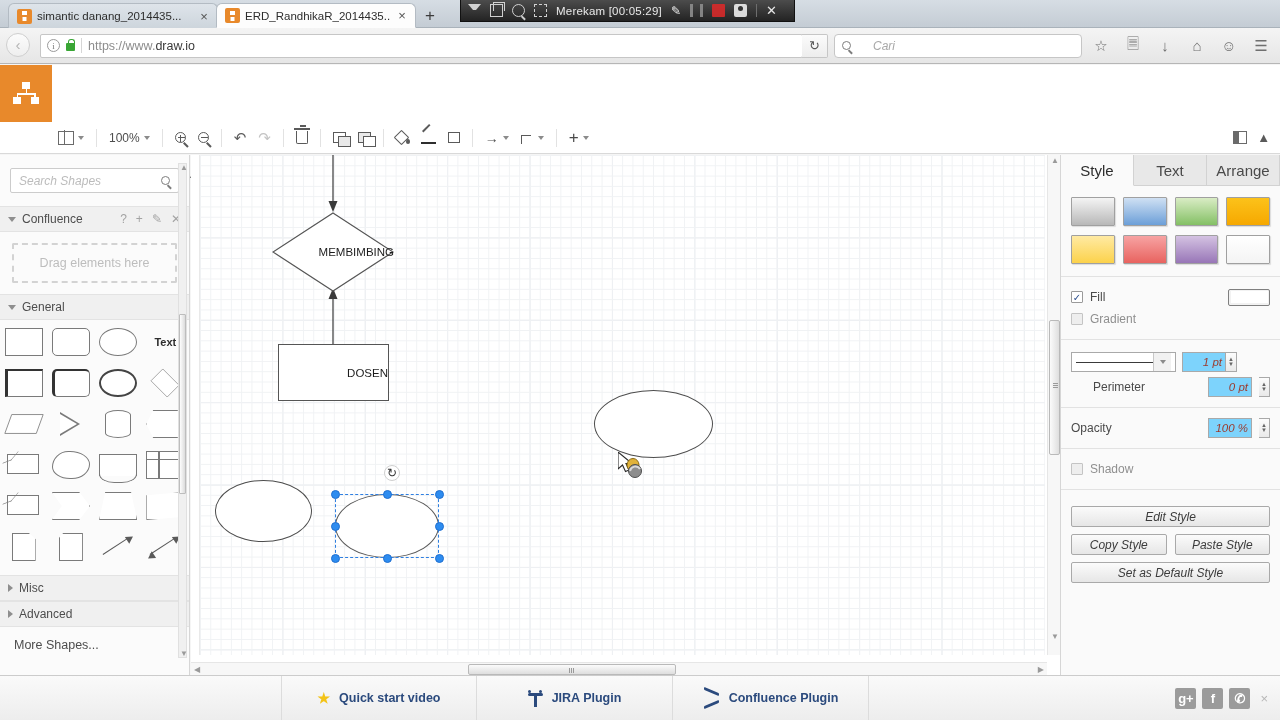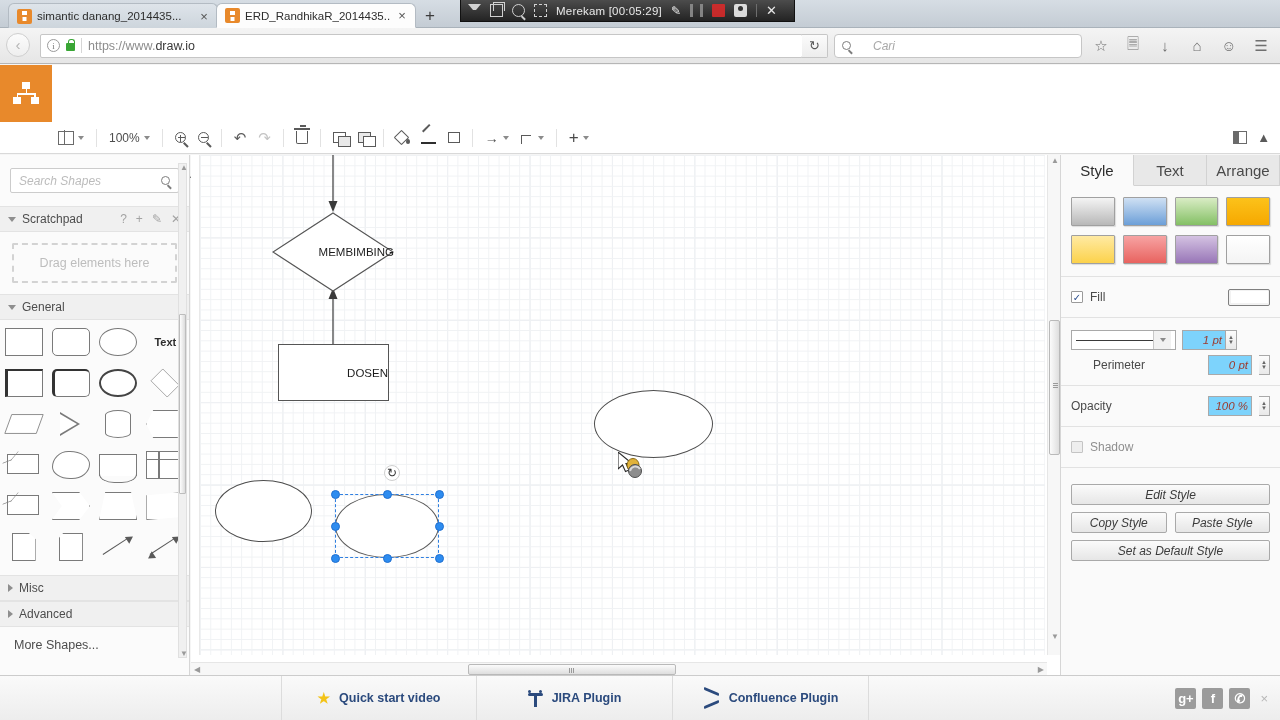--- a/index.html
+++ b/index.html
@@ -500,21 +500,21 @@
   </div>
 
   <div class="sidebar">
     <div class="shapesearch">
       <span class="ph">Search Shapes</span>
       <span class="mag"></span>
     </div>
 
     <div class="sidebar-sec" style="margin-top:13px">
       <span class="tri-dn"></span>
-      <span>Scratchpad</span>
+      <span>Confluence</span>
       <span class="sec-actions">
         <span>?</span>
         <span>+</span>
         <span>✎</span>
         <span>✕</span>
       </span>
     </div>
     <div class="scratch-drop">
       <span>Drag elements here</span>
     </div>
@@ -709,20 +709,24 @@
     </div>
 
     <div class="rsection">
       <div class="row">
         <span class="cb checked"></span>
         <span class="rlabel">Fill</span>
         <span class="colorbtn">
             <i style="background:#ffffff"></i>
           </span>
       </div>
+      <div class="row">
+        <span class="cb disabled"></span>
+        <span class="rlabel" style="color:#8f8f8f">Gradient</span>
+      </div>
     </div>
 
     <div class="rsection">
       <div class="linestyle">
         <span class="linesel">
           <span class="ln"></span>
           <span class="dd">
               <span class="caret-dn" style="margin:0"></span>
             </span>
         </span>

